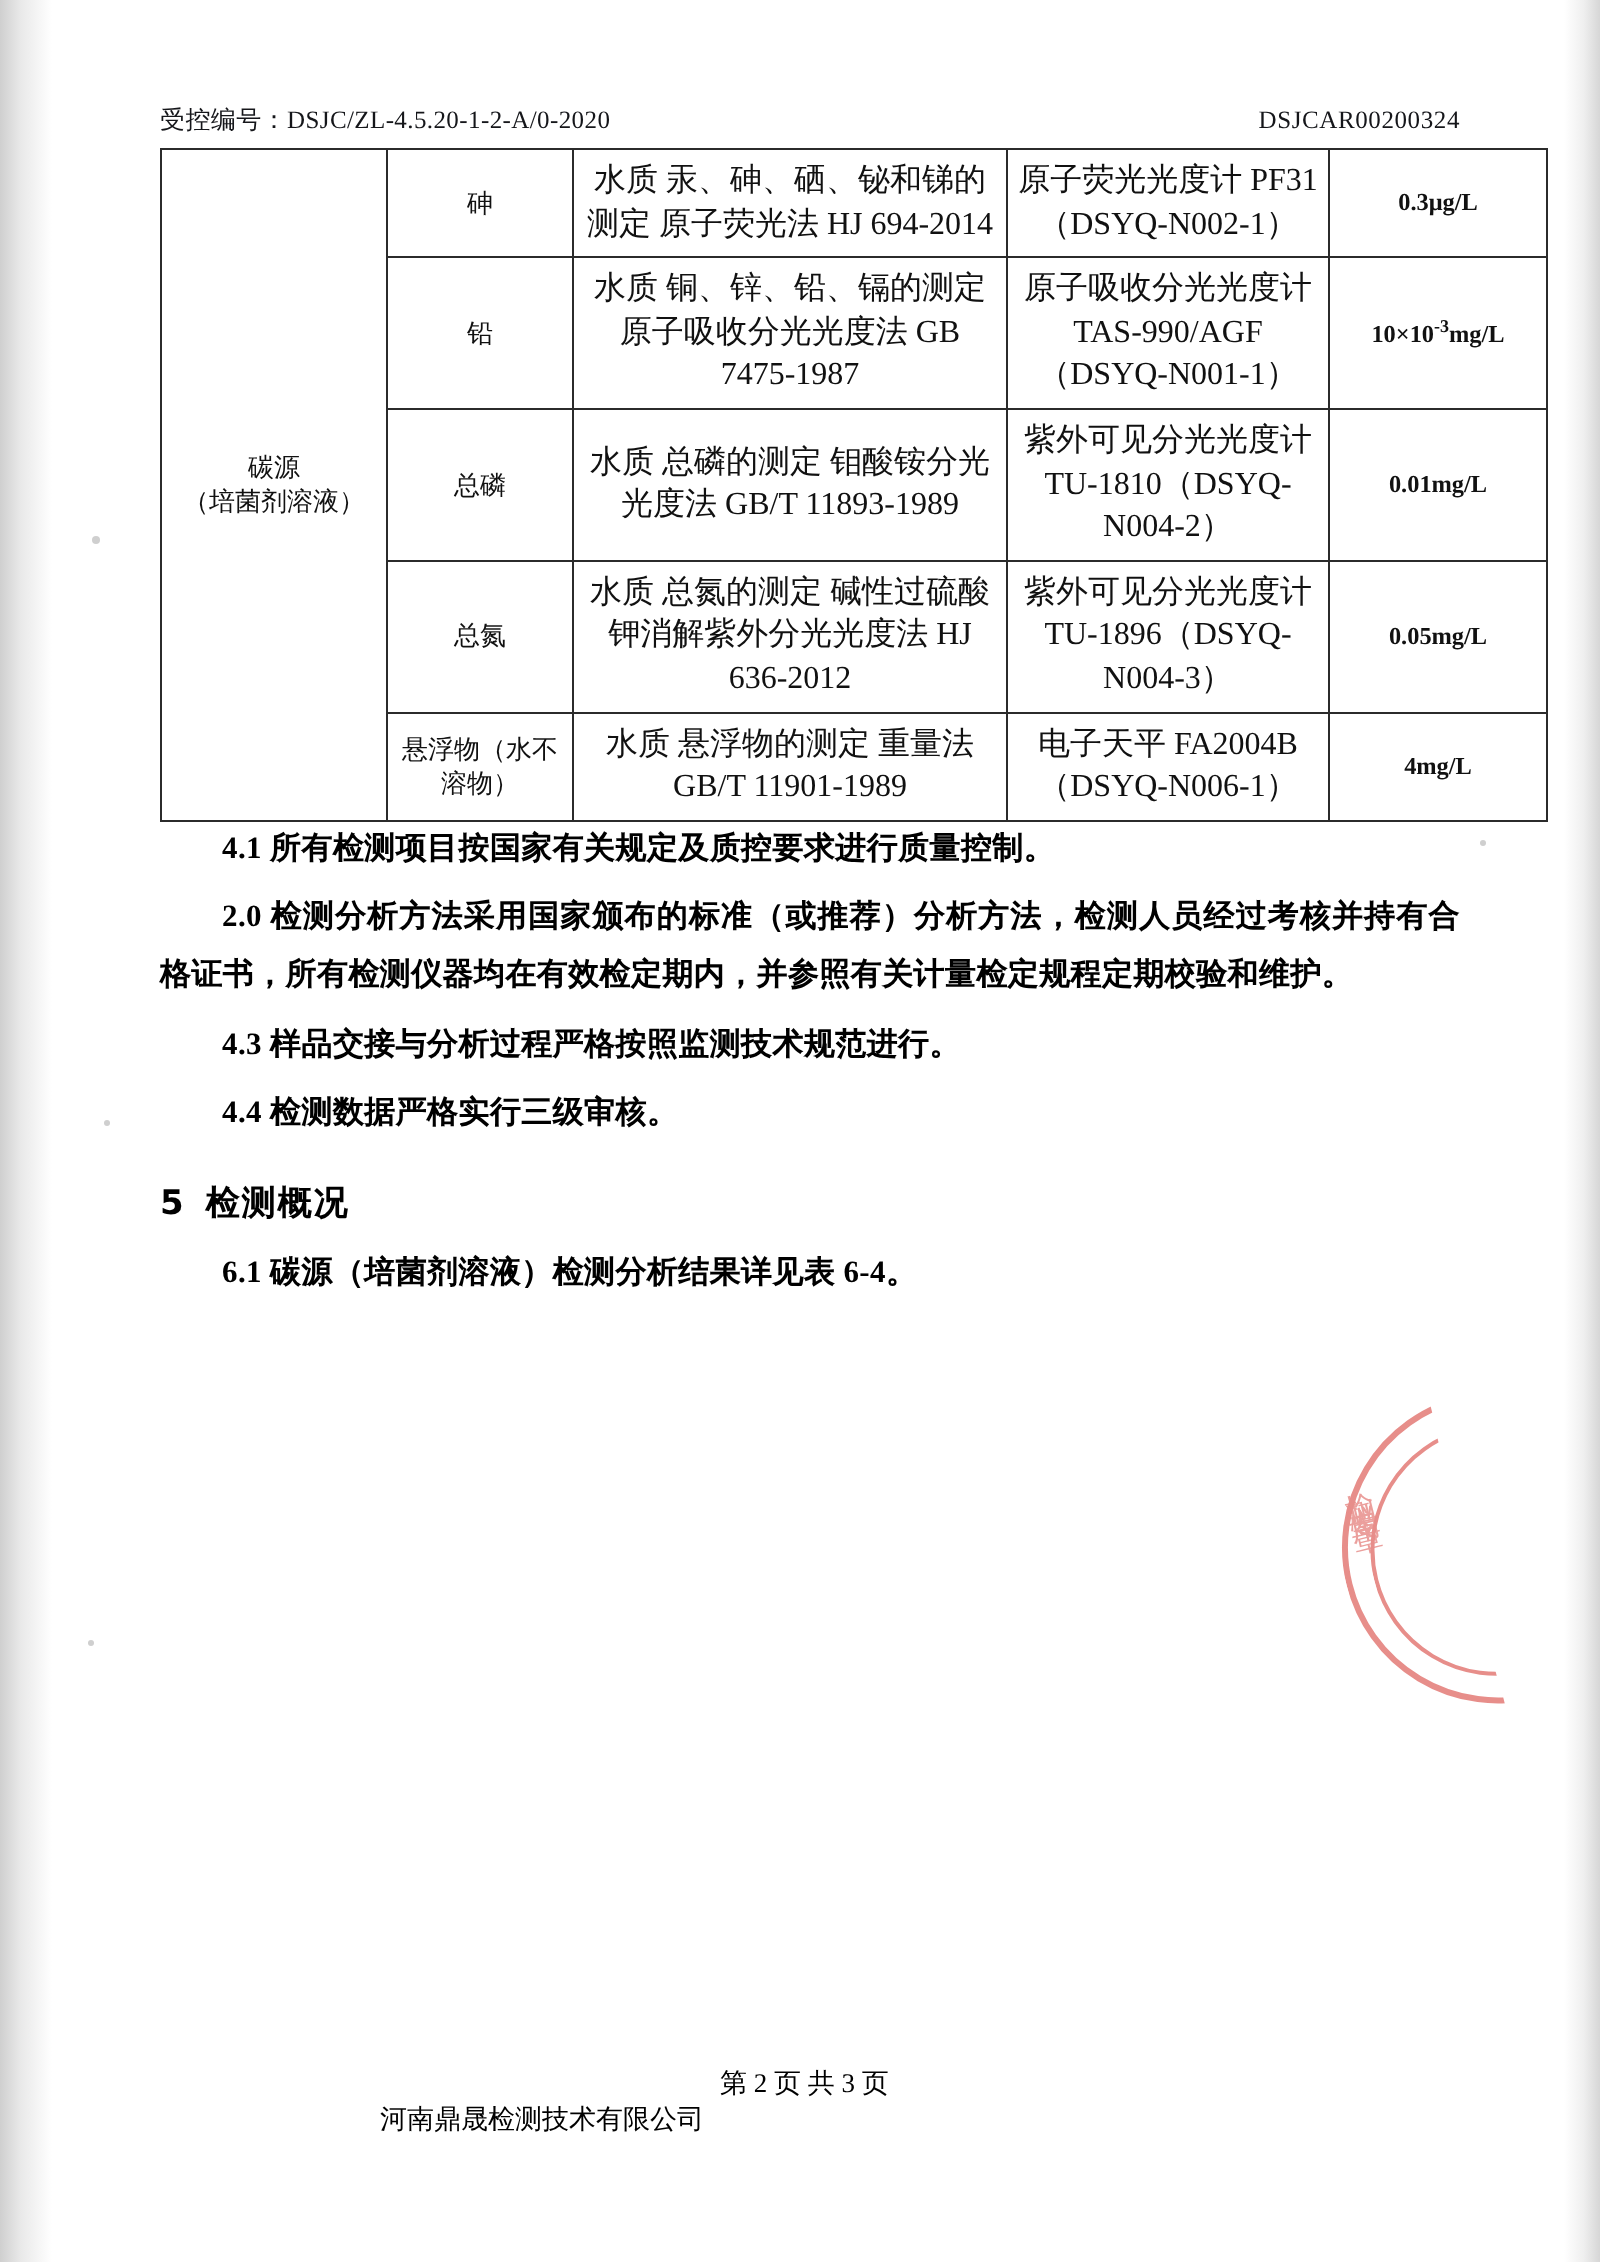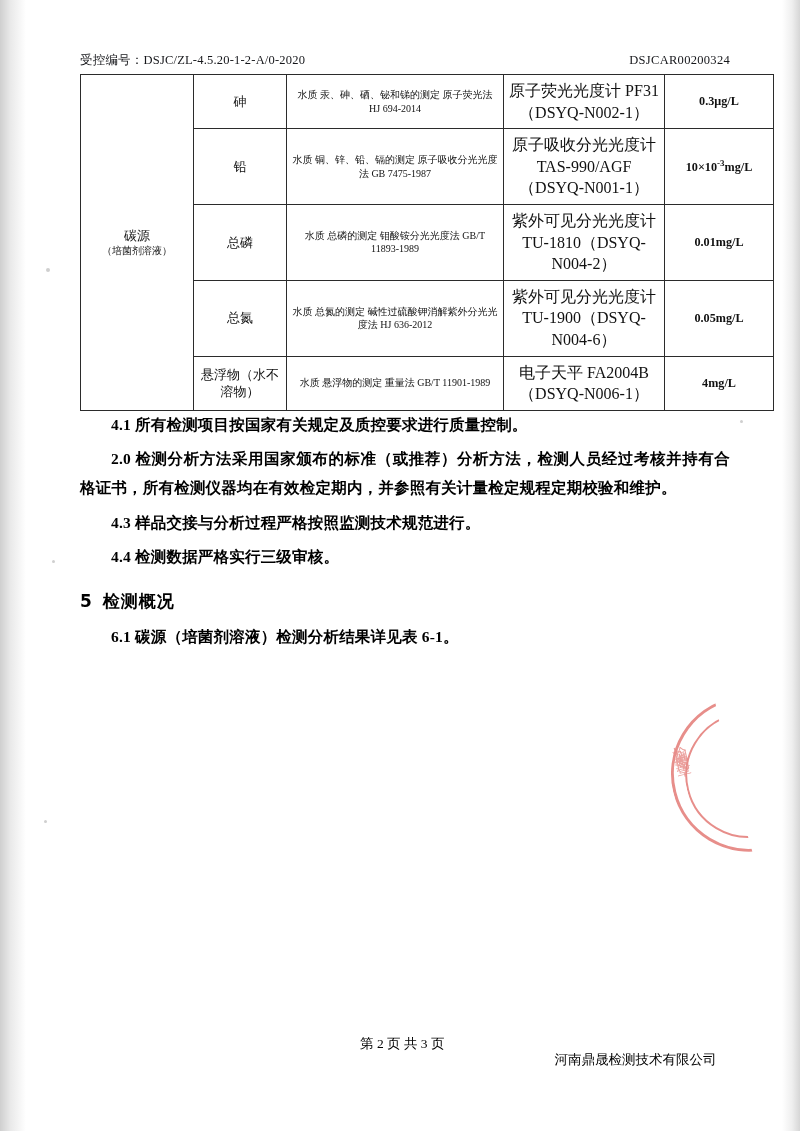--- a/index.html
+++ b/index.html
@@ -71,25 +71,25 @@
     vertical-align: middle;
     padding: 5px 4px;
     line-height: 1.35;
   }
   td.cat-cell {
     width: 104px;
     font-size: 13px;
     line-height: 1.5;
   }
   td.item-cell { width: 84px; font-size: 13px; }
-  td.method-cell { width: 208px; font-size: 10px; }
+  td.method-cell { width: 208px; font-size: 16px; }
   td.instr-cell { width: 152px; font-size: 16px; }
   td.limit-cell { width: 100px; font-size: 12.2px; font-weight: bold; }
   .sup { vertical-align: super; font-size: 9px; }
-  .cat-sub { font-size: 10px; display: block; }
+  .cat-sub { font-size: 13px; display: block; }
 
   
   h2.sec {
     font-family: "DejaVu Sans", "Liberation Sans", sans-serif;
     font-size: 17px;
     font-weight: bold;
     margin: 18px 0 10px 0;
     letter-spacing: 1px;
     color: #000;
   }
@@ -107,29 +107,29 @@
 
   
   .footer {
     position: absolute;
     left: 80px;
     right: 70px;
     bottom: 62px;
     display: flex;
     font-size: 13.5px;
     color: #000;
+    flex-direction: column;
   }
   .footer .pageno {
     margin-left: 280px;
     white-space: nowrap;
   }
   .footer .company {
     margin-left: 110px;
     white-space: nowrap;
-    margin-top: 16px;
   }
 
   
   .stamp {
     position: absolute;
     right: 8px;
     top: 700px;
     width: 120px;
     height: 160px;
     opacity: 0.55;
@@ -209,42 +209,42 @@
         </tr>
         <tr>
           <td class="item-cell">总磷</td>
           <td class="method-cell">水质 总磷的测定 钼酸铵分光光度法 GB/T 11893-1989</td>
           <td class="instr-cell">紫外可见分光光度计 TU-1810（DSYQ-N004-2）</td>
           <td class="limit-cell">0.01mg/L</td>
         </tr>
         <tr>
           <td class="item-cell">总氮</td>
           <td class="method-cell">水质 总氮的测定 碱性过硫酸钾消解紫外分光光度法 HJ 636-2012</td>
-          <td class="instr-cell">紫外可见分光光度计 TU-1900（DSYQ-N004-6）</td>
+          <td class="instr-cell">紫外可见分光光度计 TU-1896（DSYQ-N004-3）</td>
           <td class="limit-cell">0.05mg/L</td>
         </tr>
         <tr>
           <td class="item-cell">悬浮物（水不溶物）</td>
           <td class="method-cell">水质 悬浮物的测定 重量法 GB/T 11901-1989</td>
           <td class="instr-cell">电子天平 FA2004B（DSYQ-N006-1）</td>
           <td class="limit-cell">4mg/L</td>
         </tr>
       </tbody>
     </table>
 
     <p class="para">4.1 所有检测项目按国家有关规定及质控要求进行质量控制。</p>
     <p class="para">2.0 检测分析方法采用国家颁布的标准（或推荐）分析方法，检测人员经过考核并持有合格证书，所有检测仪器均在有效检定期内，并参照有关计量检定规程定期校验和维护。</p>
     <p class="para">4.3 样品交接与分析过程严格按照监测技术规范进行。</p>
     <p class="para">4.4 检测数据严格实行三级审核。</p>
 
     <h2 class="sec">
       <span class="num">5</span><span>检测概况</span>
     </h2>
 
-    <p class="para">6.1 碳源（培菌剂溶液）检测分析结果详见表 6-1。</p>
+    <p class="para">6.1 碳源（培菌剂溶液）检测分析结果详见表 6-4。</p>
 
   </div>
 
   <div class="stamp">
     <div class="arc"></div>
     <div class="arc2"></div>
     <div class="glyphs">检测专用章</div>
   </div>
 
   <div class="footer">

